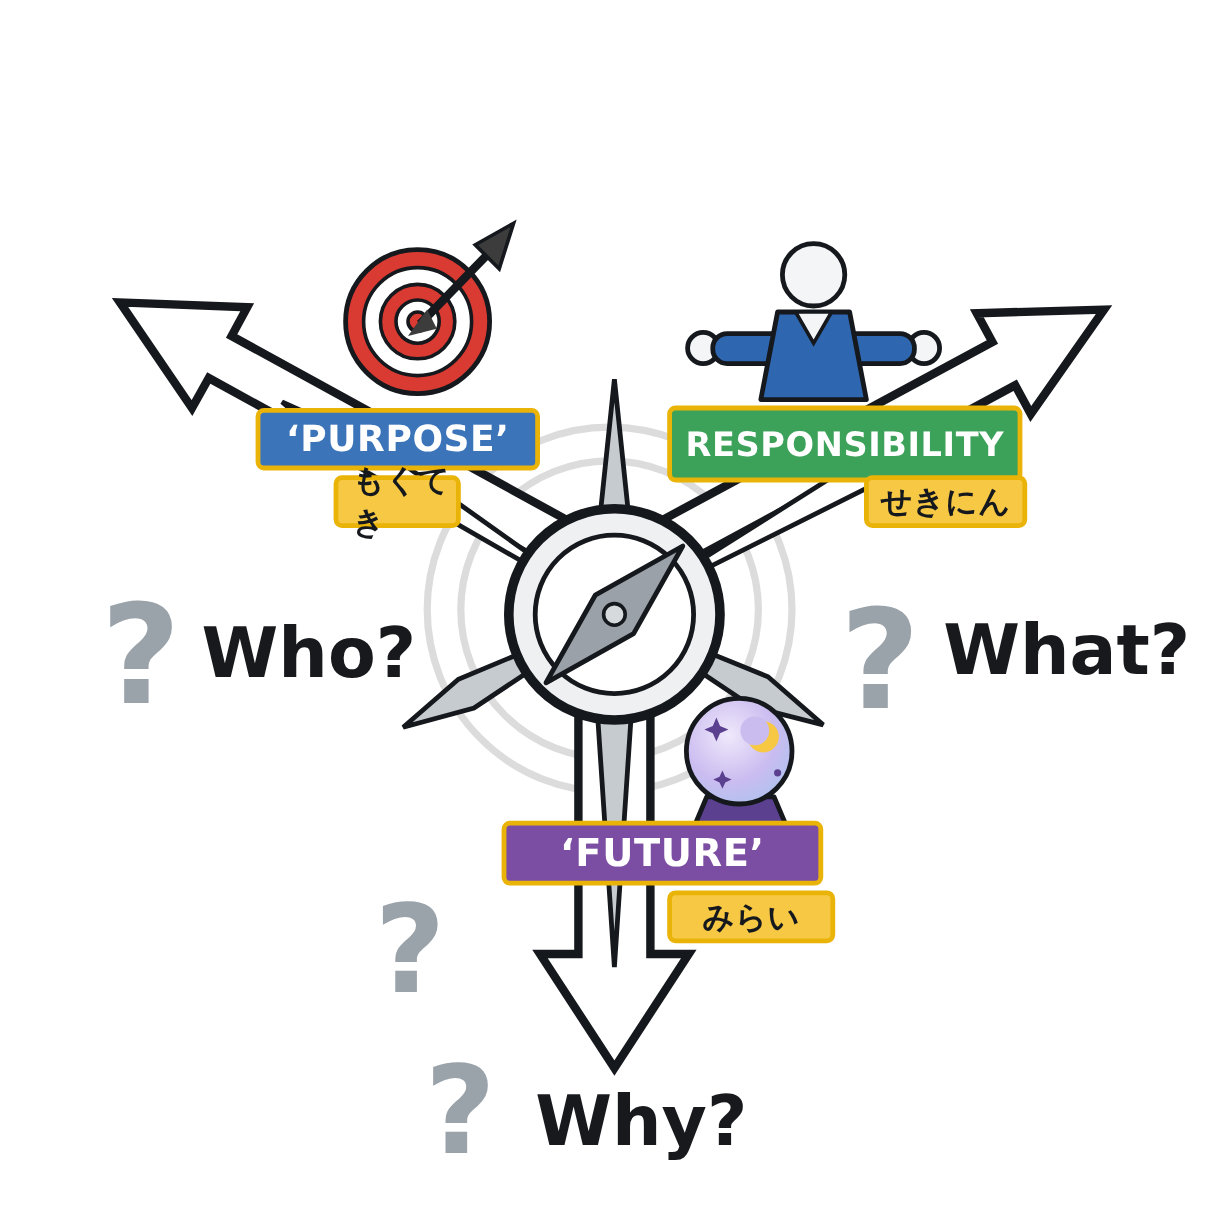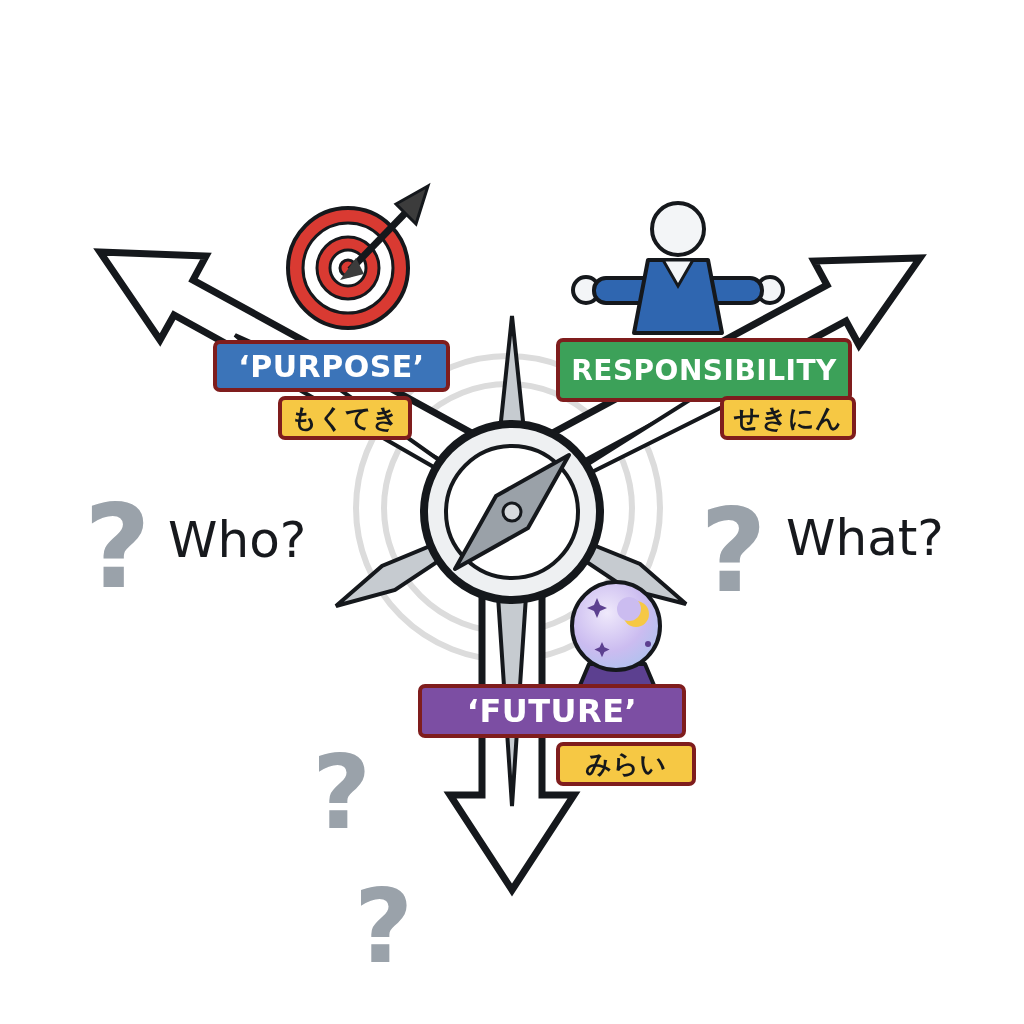--- a/index.html
+++ b/index.html
@@ -3,40 +3,40 @@
 <meta charset="utf-8">
 <style>
   html,body{margin:0;padding:0;background:#fff;}
   .stage{
     position:relative;width:1024px;height:1024px;background:#ffffff;overflow:hidden;
     font-family:"DejaVu Sans","Liberation Sans",sans-serif;
   }
   .layer{position:absolute;left:0;top:0;width:1024px;height:1024px;}
   .pill{
     position:absolute;display:flex;align-items:center;justify-content:center;
-    border:4px solid #7f1d1d;border-radius:7px;font-weight:bold;box-sizing:border-box;
+    border:4px solid #eab308;border-radius:7px;font-weight:bold;box-sizing:border-box;
     letter-spacing:.5px;z-index:3;
   }
   .en{color:#ffffff;}
   .box-purpose{left:213px;top:340px;width:237px;height:52px;background:var(--purpose-box,#3b74b9);font-size:30px;}
   .box-resp{left:556px;top:338px;width:296px;height:64px;background:var(--responsibility-box,#3ca159);font-size:28px;}
   .box-future{left:418px;top:684px;width:268px;height:54px;background:var(--future-box,#7c4ea3);font-size:32px;}
   .ja{background:var(--ja-badge,#f6c844);color:#15181c;font-size:26px;}
-  .ja-purpose{left:278px;top:396px;width:134px;height:44px;}
+  .ja-purpose{left:278px;top:396px;width:106px;height:44px;padding-left:12px;}
   .ja-resp{left:720px;top:396px;width:136px;height:44px;}
   .ja-future{left:556px;top:742px;width:140px;height:44px;}
   .qmark{
     position:absolute;color:var(--question-mark,#9aa2aa);font-weight:700;line-height:1;z-index:2;
   }
   .qm-left{left:84px;top:490px;font-size:115px;}
   .qm-right{left:700px;top:494px;font-size:115px;}
   .qm-mid{left:312px;top:742px;font-size:102px;}
   .qm-bottom{left:354px;top:876px;font-size:102px;}
   .qword{
-    position:absolute;color:#17191d;font-weight:400;line-height:1;font-size:50px;z-index:2;
+    position:absolute;color:#17191d;font-weight:700;line-height:1;font-size:58px;z-index:2;
   }
   .q-who{left:168px;top:515px;}
   .q-what{left:786px;top:513px;}
   .q-why{left:446px;top:905px;}
 </style>
 </head>
 <body>
 
 <div class="stage">
 
@@ -117,20 +117,21 @@
     </g>
   </svg>
 
   <div class="qmark qm-left">?</div>
   <div class="qmark qm-right">?</div>
   <div class="qmark qm-mid">?</div>
   <div class="qmark qm-bottom">?</div>
 
   <div class="qword q-who">Who?</div>
   <div class="qword q-what">What?</div>
+  <div class="qword q-why">Why?</div>
 
   <div class="pill en box-purpose">‘PURPOSE’</div>
   <div class="pill ja ja-purpose">もくてき</div>
 
   <div class="pill en box-resp">RESPONSIBILITY</div>
   <div class="pill ja ja-resp">せきにん</div>
 
   <div class="pill en box-future">‘FUTURE’</div>
   <div class="pill ja ja-future">みらい</div>
 

